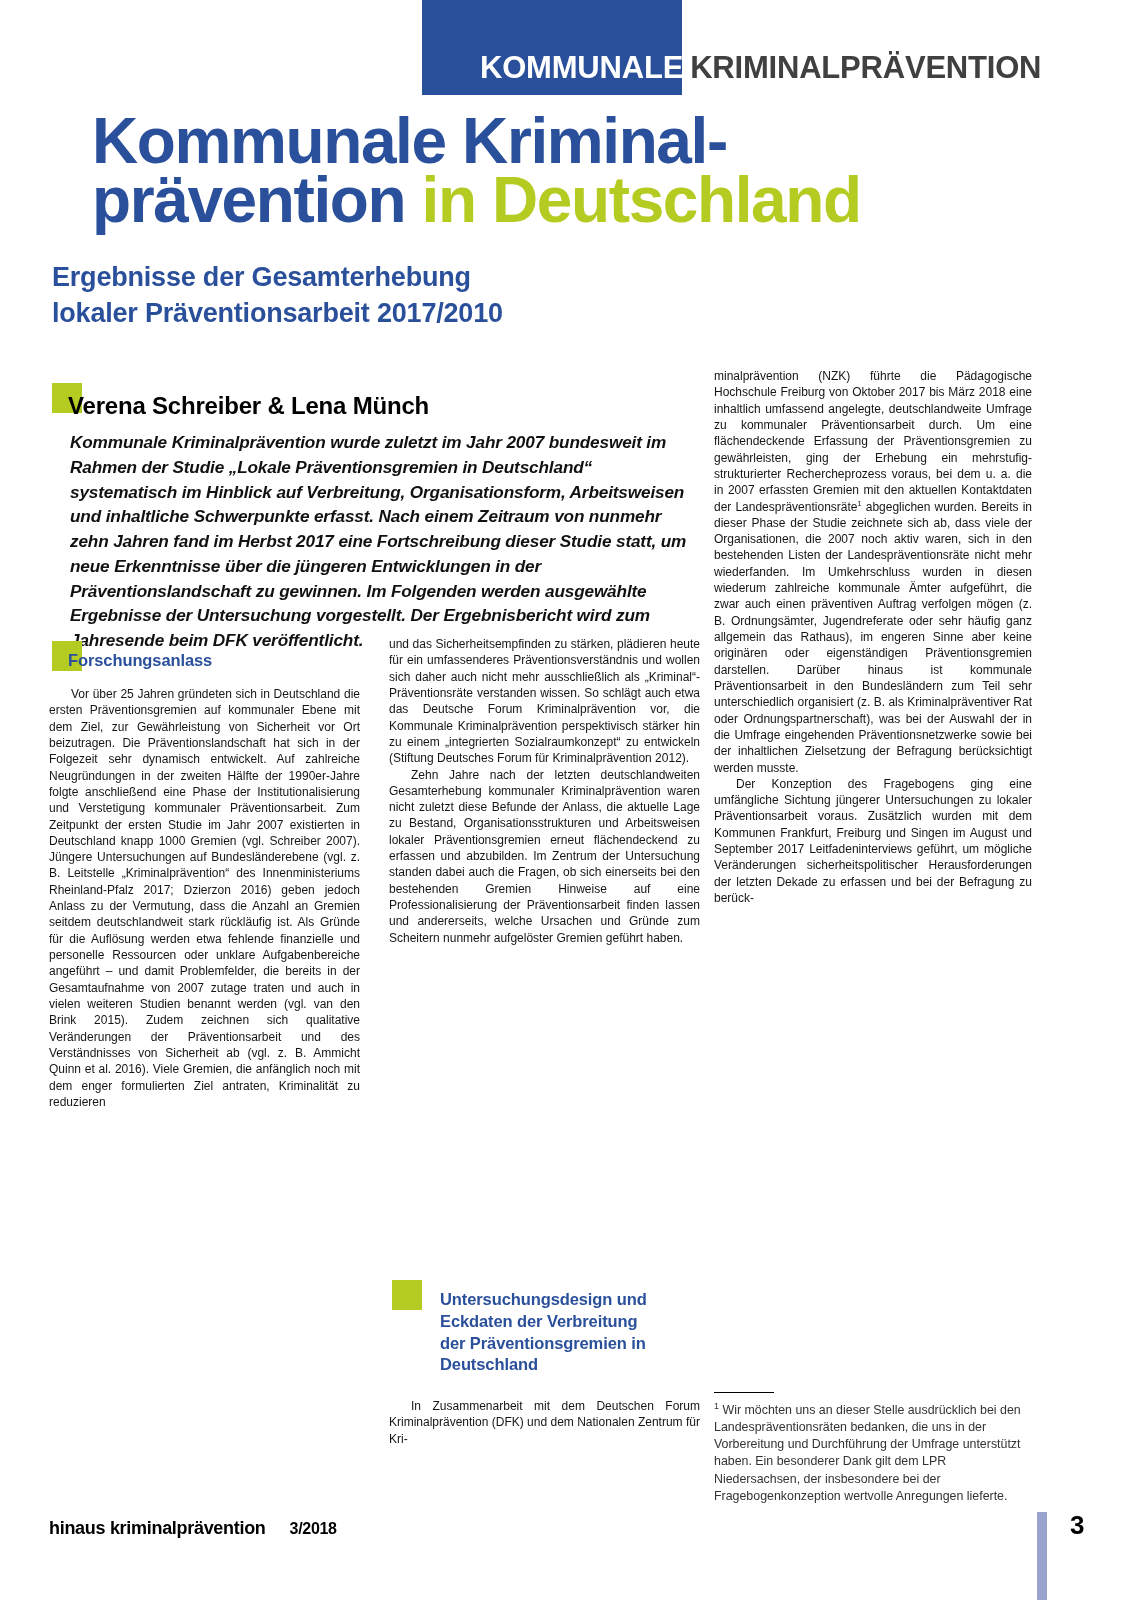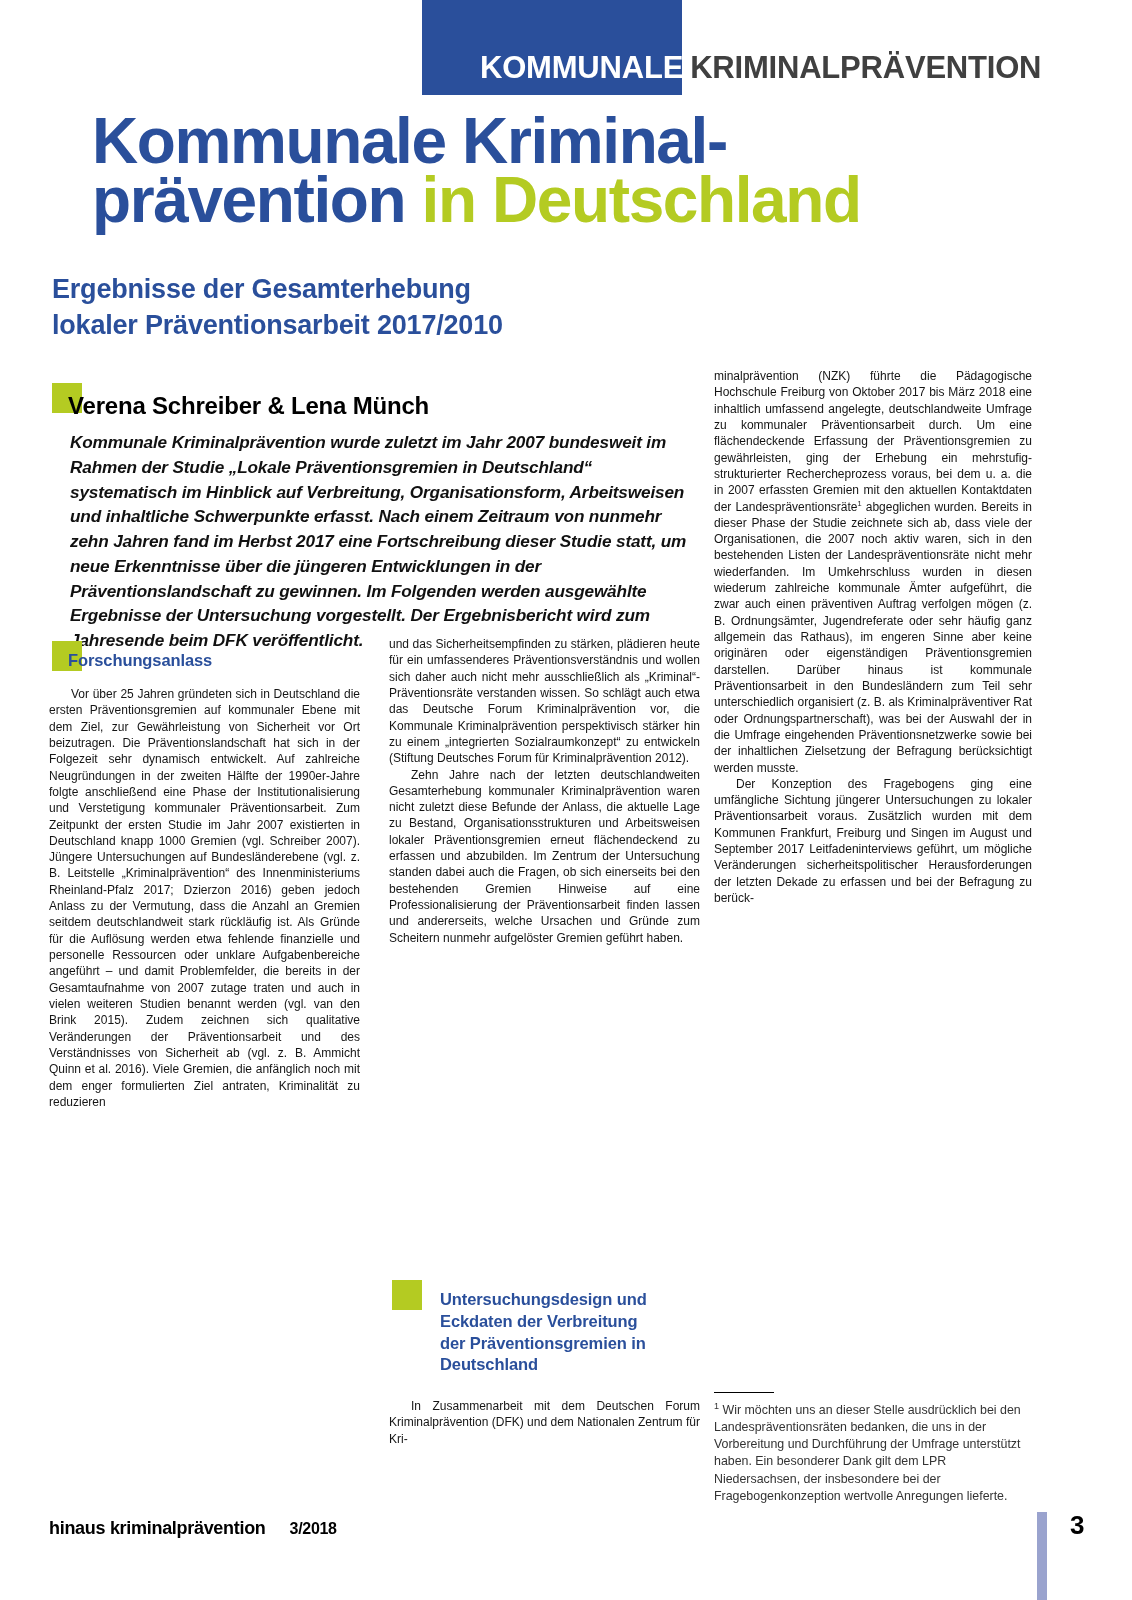--- a/index.html
+++ b/index.html
@@ -71,21 +71,21 @@
     line-height: 0.92;
     letter-spacing: -1.4px;
     white-space: nowrap;
   }
   .t-blue { color: #2a4f9b; }
   .t-green { color: #b4cb22; }
 
   .subtitle {
     position: absolute;
     left: 52px;
-    top: 272px;
+    top: 260px;
     width: 1000px;
     font-size: 27px;
     font-weight: bold;
     color: #2a4f9b;
     line-height: 1.32;
     letter-spacing: -0.2px;
   }
 
   
   .marker {

